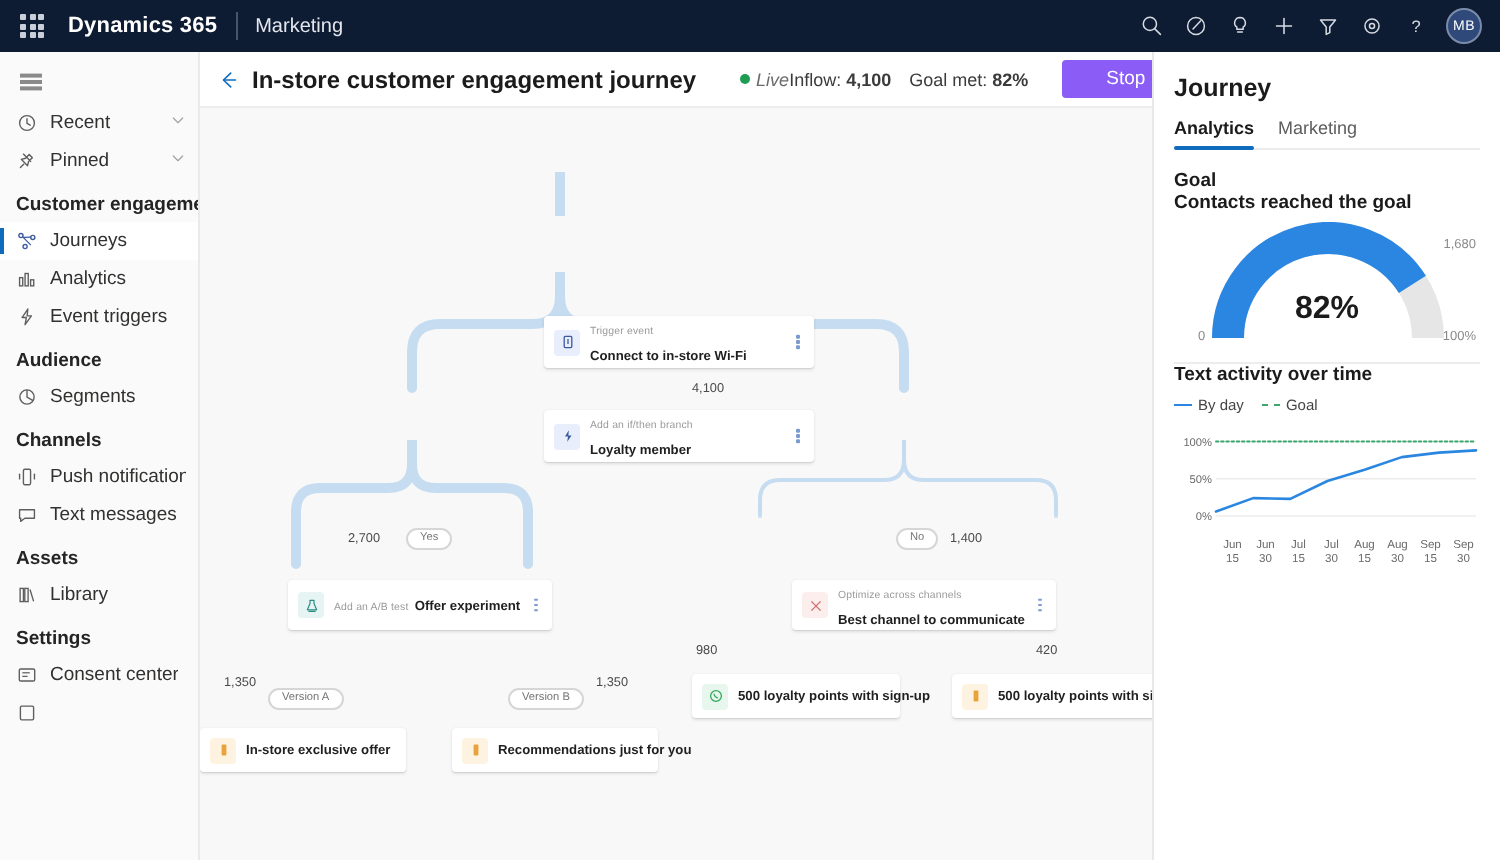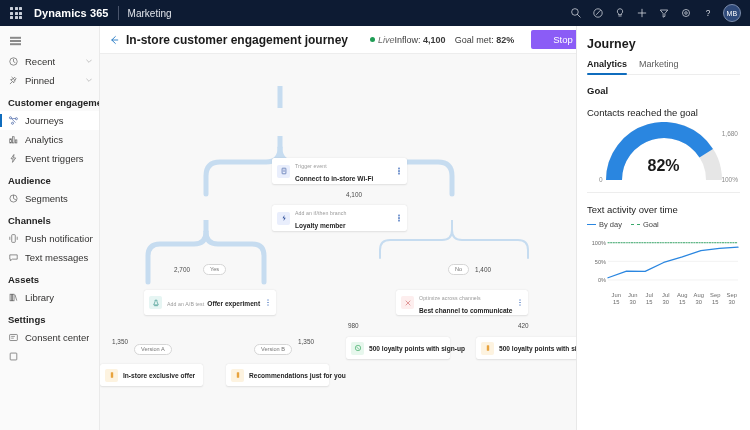--- a/index.html
+++ b/index.html
@@ -120,21 +120,21 @@
   }
   .rp-title { font-size: 12.5px; font-weight: bold; color: #1b1b1b; margin-top: 11px; }
   .rp-tabs { display: flex; gap: 12px; margin-top: 8px; border-bottom: 1px solid #ededed; }
   .rp-tab { font-size: 9px; color: #5d5d5d; padding-bottom: 5px; cursor: pointer; position: relative; white-space:nowrap; }
   .rp-tab.active { color: #1b1b1b; font-weight: bold; }
   .rp-tab.active::after {
     content: ""; position: absolute; left: 0; right: 0; bottom: -1px; height: 2px; background: #0f6cbd; border-radius: 1px;
   }
   .rp-h { font-size: 9.5px; font-weight: bold; color: #1b1b1b; margin-top: 10px; }
   .rp-p { font-size: 8.6px; color: #474747; line-height: 1.45; margin-top: 5px; }
-  .rp-h2 { font-size: 9.5px; font-weight: normal; color: #1b1b1b; margin-top: 11px; }
+  .rp-h2 { font-size: 9.5px; font-weight: bold; color: #1b1b1b; }
 
   .gauge-wrap { position: relative; height: 64px; margin-top: 4px; }
   .gauge-val {
     position: absolute; left: 0; right: 0; top: 35px; text-align: center;
     font-size: 16px; font-weight: bold; color: #1b1b1b;
   }
   .g-lab { position: absolute; font-size: 6.5px; color: #8a8a8a; }
   .g-lab.left { left: 12px; bottom: 3px; }
   .g-lab.right { right: 2px; bottom: 3px; }
   .g-lab.top { right: 2px; top: 8px; }

